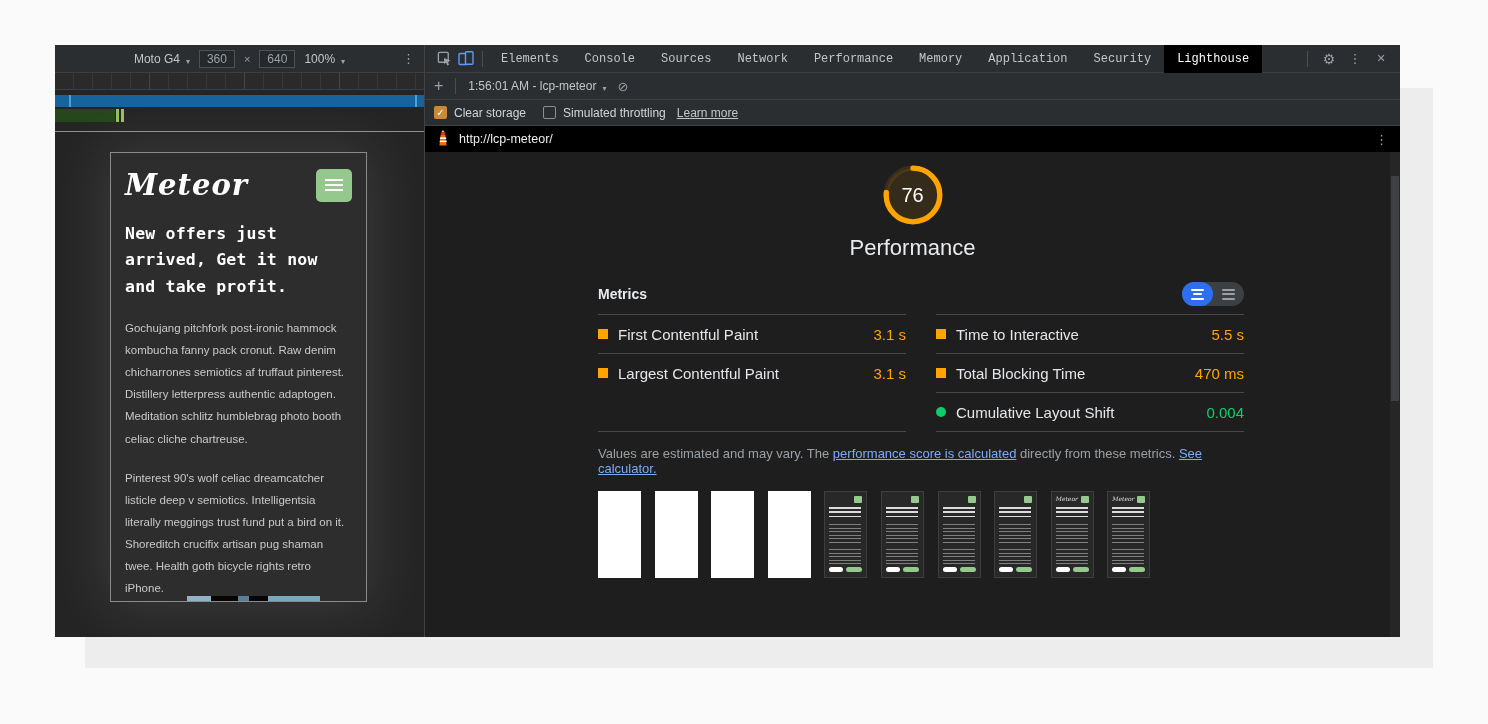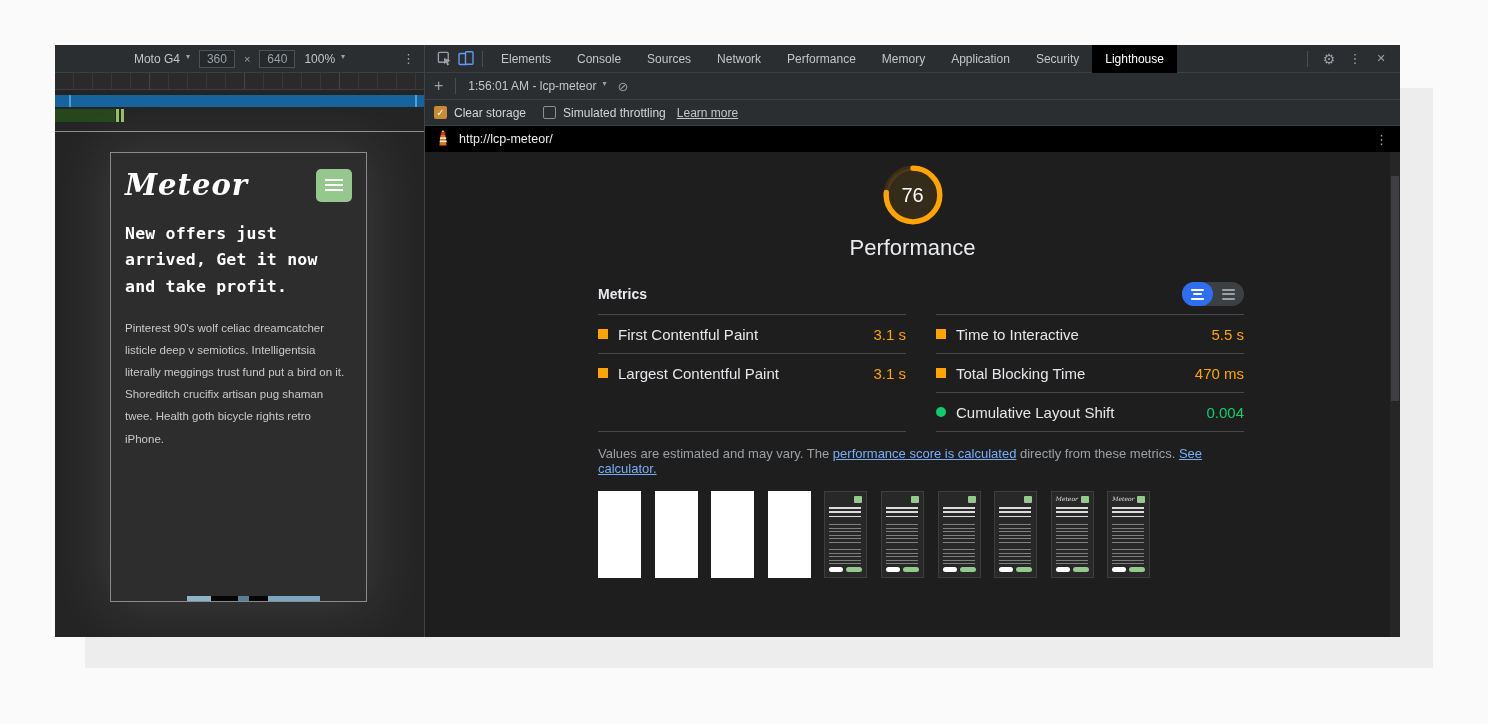--- a/index.html
+++ b/index.html
@@ -46,29 +46,29 @@
   .pv-sliver .s2 { left:100px; width:27px; background:#050505; }
   .pv-sliver .s3 { left:127px; width:11px; background:#5a7e96; }
   .pv-sliver .s4 { left:138px; width:19px; background:#050505; }
   .pv-sliver .s5 { left:157px; width:52px; background:#7ba6c0; }
 
   
   .right-pane { flex:1; display:flex; flex-direction:column; background:#1e1e1e; position:relative; }
   .tabbar { height:28px; background:#2b2e31; border-bottom:1px solid #3c4043; display:flex; align-items:center; padding-left:8px; font-size:12px; color:#c3c6c9; }
   .icon-btn { width:22px; height:22px; display:flex; align-items:center; justify-content:center; cursor:pointer; }
   .vsep { width:1px; height:16px; background:#4a4e52; margin:0 5px; }
-  .tab { padding:0 13px; height:28px; line-height:28px; cursor:pointer; white-space:nowrap; }
+  .tab { padding:0 13px; height:28px; line-height:28px; cursor:pointer; white-space:nowrap;font-family:Liberation Mono, monospace; }
   .tab.active { background:#000000; color:#ffffff; }
   .tab-actions { margin-left:auto; display:flex; align-items:center; gap:4px; padding-right:8px; }
   .tab-actions .vsep { margin:0 6px; }
   .glyph { font-family:"DejaVu Sans", sans-serif; color:#9aa0a6; }
 
   .toolbar2 { height:27px; background:#2b2e31; border-bottom:1px solid #3c4043; display:flex; align-items:center; padding:0 9px; font-size:12px; color:#c3c6c9; gap:7px; }
   .plus { font-size:16px; color:#9aa0a6; cursor:pointer; line-height:1; }
-  .session { display:flex; align-items:flex-start; gap:6px; cursor:pointer; }
+  .session { display:flex; align-items:flex-end; gap:6px; cursor:pointer; }
   .block-icon { font-size:13px; margin-left:4px; cursor:pointer; }
 
   .toolbar3 { height:26px; background:#2b2e31; border-bottom:1px solid #3c4043; display:flex; align-items:center; padding:0 9px; font-size:12px; color:#d2d5d8; gap:7px; }
   .checkbox { width:13px; height:13px; border-radius:2px; display:flex; align-items:center; justify-content:center; cursor:pointer; }
   .checkbox.checked { background:#c98a36; color:#ffffff; font-size:10px; font-family:"DejaVu Sans",sans-serif; }
   .checkbox.unchecked { border:1px solid #8a8f94; background:transparent; }
   .opt-label { cursor:default; }
   .gray-link { color:#c3c6c9; text-decoration:underline; cursor:pointer; margin-left:4px; }
 
   .urlbar { height:26px; background:#000000; display:flex; align-items:center; padding:0 12px; color:#ececec; font-size:12.5px; }
@@ -165,20 +165,21 @@
         <div class="device-frame">
           <div class="pv-header">
             <div class="pv-logo">Meteor</div>
             <div class="pv-burger">
                 <i></i>
                 <i></i>
                 <i></i>
               </div>
           </div>
           <div class="pv-heading">New offers just arrived, Get it now and take profit.</div>
+          <div class="pv-para">Gochujang pitchfork post-ironic hammock kombucha fanny pack cronut. Raw denim chicharrones semiotics af truffaut pinterest. Distillery letterpress authentic adaptogen. Meditation schlitz humblebrag photo booth celiac cliche chartreuse.</div>
           <div class="pv-para">Pinterest 90's wolf celiac dreamcatcher listicle deep v semiotics. Intelligentsia literally meggings trust fund put a bird on it. Shoreditch crucifix artisan pug shaman twee. Health goth bicycle rights retro iPhone.</div>
 
           <div class="pv-sliver">
             <i class="s1"></i>
               <i class="s2"></i>
               <i class="s3"></i>
               <i class="s4"></i>
               <i class="s5"></i>
           </div>
         </div>

